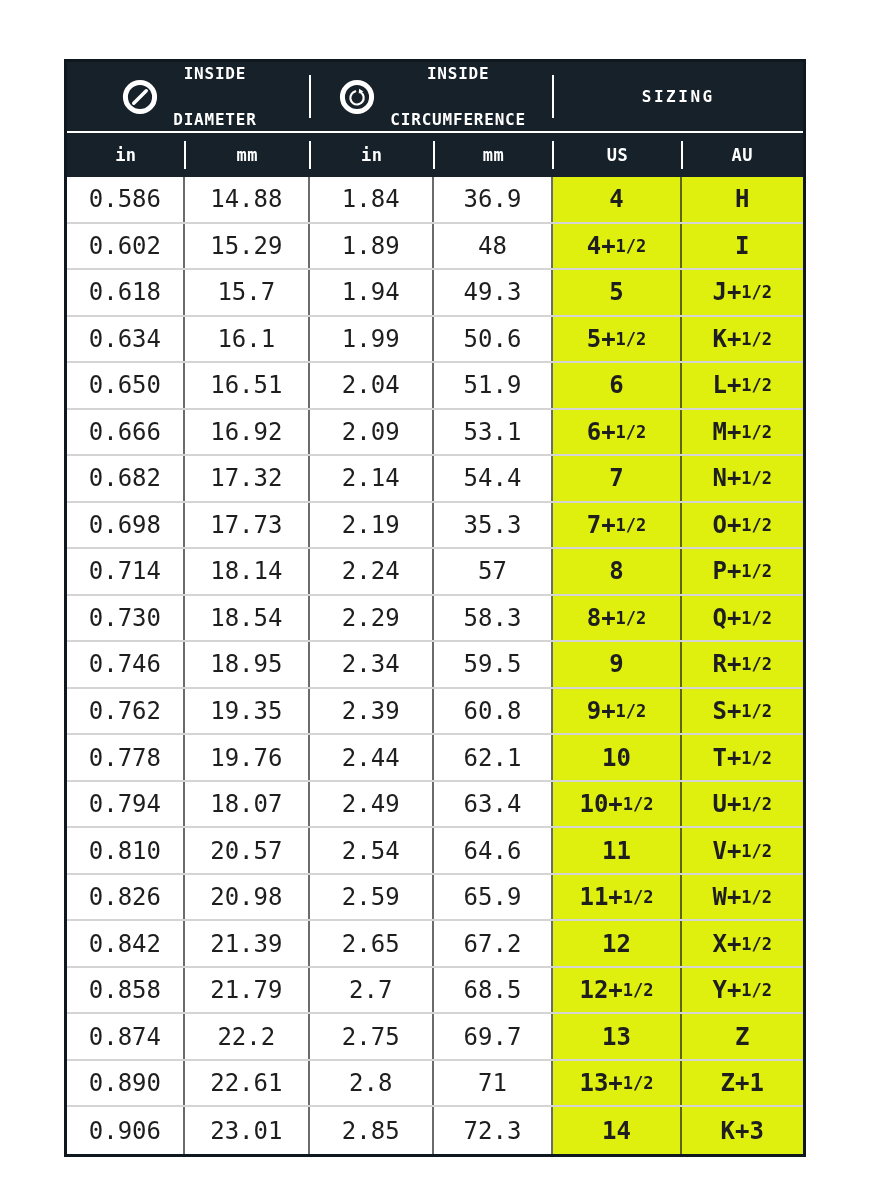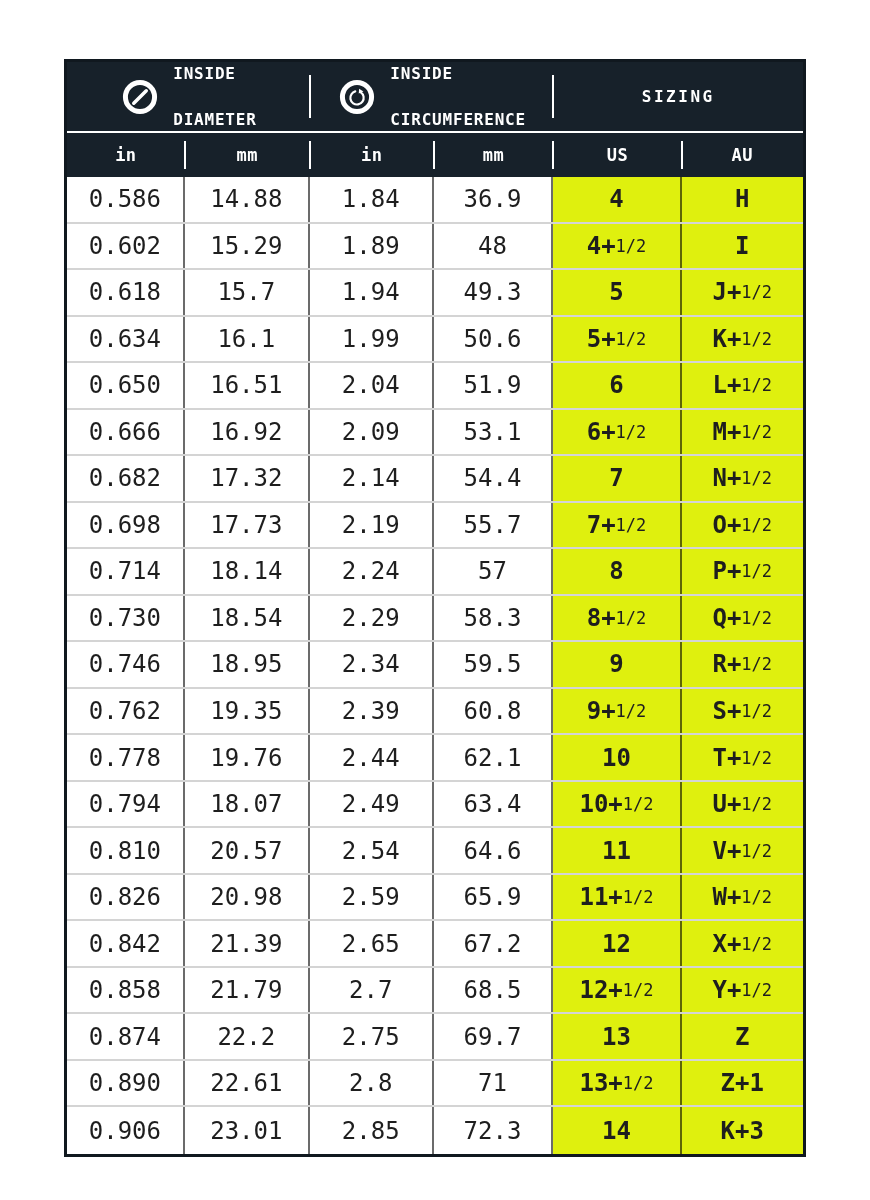--- a/index.html
+++ b/index.html
@@ -24,21 +24,21 @@
   }
   
   .thead-main{
     height:69px;background:var(--header-bg);color:#fff;
     display:grid;grid-template-columns:33fr 33.1fr 33.9fr;
   }
   .hgroup{position:relative;display:flex;align-items:center;justify-content:center;gap:13px;}
   .hgroup.with-divider::after{
     content:"";position:absolute;right:-1px;top:13px;bottom:13px;width:2px;background:#fff;
   }
-  .hgroup .glabel{display:flex;flex-direction:column;align-items:flex-start;
+  .hgroup .glabel{display:flex;flex-direction:column;align-items:center;
     font-size:16px;font-weight:bold;letter-spacing:0.8px;line-height:1.32;gap:25px;}
   .sizing-label{font-size:16px;font-weight:bold;letter-spacing:2.5px;}
   .white-rule{height:2px;background:#ffffff;}
   .thead-sub{
     height:44px;background:var(--header-bg);color:#fff;
     display:grid;grid-template-columns:16fr 17fr 16.8fr 16.3fr 17.4fr 16.5fr;
   }
   .subcell{position:relative;display:flex;align-items:center;justify-content:center;
     font-size:17px;font-weight:bold;letter-spacing:0.5px;text-align:center;}
   .subcell.with-divider::after{
@@ -51,21 +51,21 @@
     border-bottom:2px solid var(--h-div);
   }
   .trow:last-child{border-bottom:none;border-radius:17px;}
   .tcell{
     display:flex;align-items:center;justify-content:center;
     font-size:24px;color:var(--ink);background:#ffffff;
     border-right:2px solid var(--v-div);
   }
   .tcell:last-child{border-right:none;}
   .tcell.sz{background:var(--yellow);font-weight:bold;}
-  .frac{font-size:17px;font-weight:normal;}
+  .frac{font-size:17px;font-weight:bold;}
   .icon-svg{display:block;}
 </style>
 </head>
 <body>
 
 <div class="page">
   <div class="table-card">
 
     <div class="thead-main">
       <div class="hgroup with-divider">
@@ -159,21 +159,21 @@
           <div class="tcell">17.32</div>
           <div class="tcell">2.14</div>
           <div class="tcell">54.4</div>
           <div class="tcell sz">7</div>
           <div class="tcell sz">N+<span class="frac">1/2</span></div>
         </div>
         <div class="trow">
           <div class="tcell">0.698</div>
           <div class="tcell">17.73</div>
           <div class="tcell">2.19</div>
-          <div class="tcell">55.7</div>
+          <div class="tcell">35.3</div>
           <div class="tcell sz">7+<span class="frac">1/2</span></div>
           <div class="tcell sz">O+<span class="frac">1/2</span></div>
         </div>
         <div class="trow">
           <div class="tcell">0.714</div>
           <div class="tcell">18.14</div>
           <div class="tcell">2.24</div>
           <div class="tcell">57</div>
           <div class="tcell sz">8</div>
           <div class="tcell sz">P+<span class="frac">1/2</span></div>

